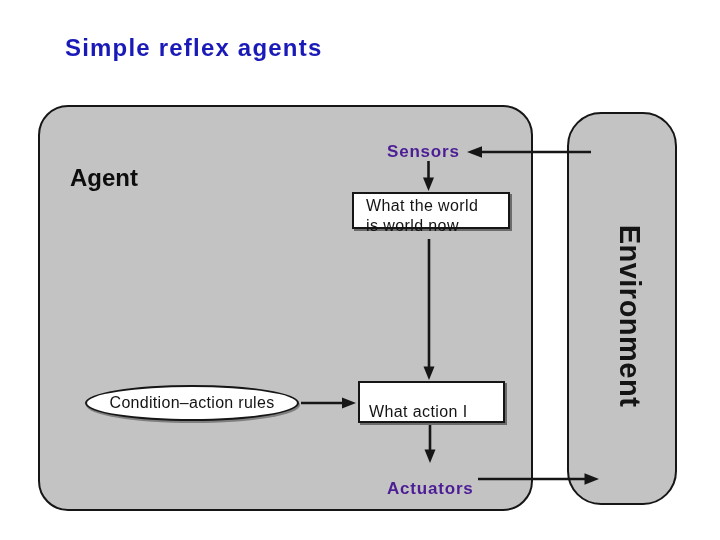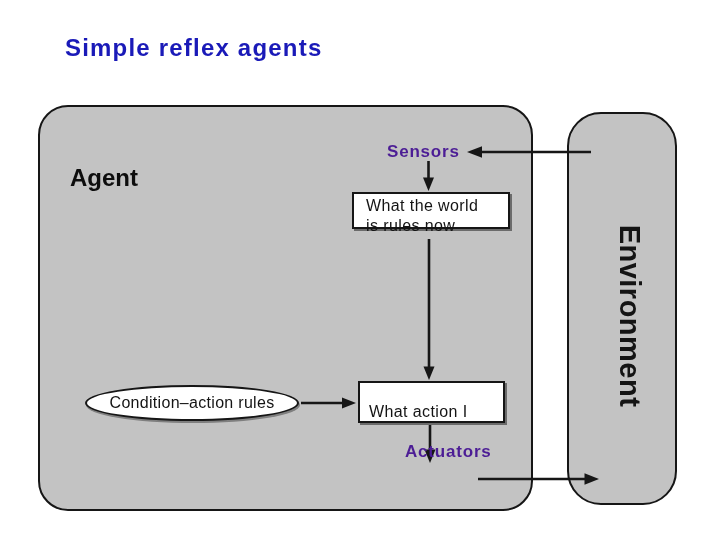--- a/index.html
+++ b/index.html
@@ -59,21 +59,21 @@
   }
   .io-label {
     position: absolute;
     font-size: 17px;
     font-weight: 700;
     letter-spacing: 0.8px;
     color: #4c1d95;
     white-space: nowrap;
   }
   .sensors-label   { left: 387px; top: 142px; }
-  .actuators-label { left: 387px; top: 442px; margin-left: 18px; }
+  .actuators-label { left: 387px; top: 479px; }
   .node {
     position: absolute;
     background: #ffffff;
     border: 2px solid #161616;
     box-sizing: border-box;
     box-shadow: 2px 2px 0 rgba(0,0,0,0.45);
     color: #141414;
     font-size: 16px;
     letter-spacing: 0.4px;
   }
@@ -154,21 +154,21 @@
   </svg>
 
   <span class="agent-label">Agent</span>
   <span class="env-label">Environment</span>
 
   <span class="io-label sensors-label">Sensors</span>
   <span class="io-label actuators-label">Actuators</span>
 
   <div class="node state-node">
     <span class="line">What the world</span>
-    <span class="line">is rules now</span>
+    <span class="line">is world now</span>
   </div>
   <div class="node action-node">
     <span class="line">What action I</span>
   </div>
 
   <div class="rules-node">
     <span>Condition–action rules</span>
   </div>
 
 </div>

